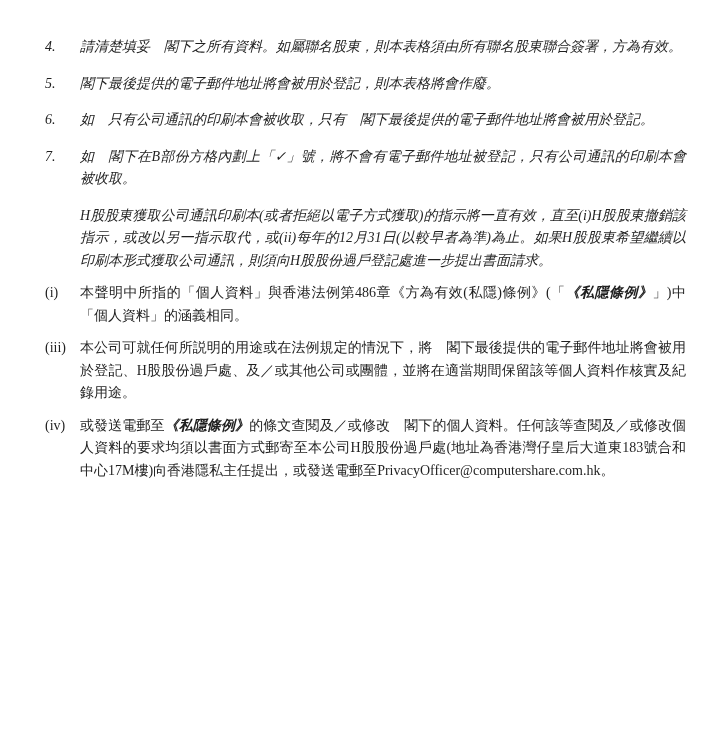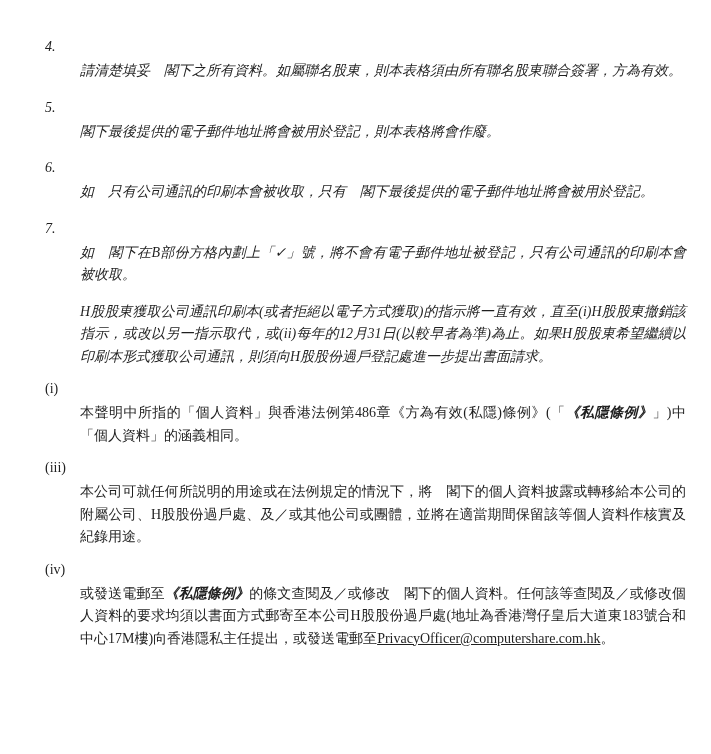--- a/index.html
+++ b/index.html
@@ -24,21 +24,20 @@
     display: flex;
     align-items: flex-start;
   }
   .item .num {
     flex: 0 0 35px;
   }
   .item .body {
     flex: 1;
     text-align: justify;
     text-justify: inter-ideograph;
-    margin-top: 24px;
   }
   .notes .item {
     font-style: italic;
     margin-bottom: 14px;
   }
   .hnote {
     margin-left: 35px;
     margin-bottom: 10px;
     font-style: italic;
     text-align: justify;
@@ -50,21 +49,20 @@
     letter-spacing: 1px;
   }
   .pics .item {
     margin-bottom: 10px;
   }
   .bold-term {
     font-weight: bold;
     font-style: italic;
   }
   .email {
-    text-decoration: underline;
     cursor: pointer;
     color: inherit;
     word-break: break-all;
   }
 </style>
 </head>
 <body>
 
 <div class="page">
 
@@ -98,21 +96,21 @@
   <div class="pics">
 
     <div class="item">
       <span class="num">(i)</span>
       <span class="body"><span>本聲明中所指的「個人資料」與香港法例第486章《方為有效(私隱)條例》(「</span><span class="bold-term">《私隱條例》</span><span>」)中「個人資料」的涵義相同。</span></span>
     </div>
 
 
     <div class="item">
       <span class="num">(iii)</span>
-      <span class="body">本公司可就任何所説明的用途或在法例規定的情況下，將　閣下的個人資料披露或轉移給本公司的附屬公司、H股股份過戶處、及／或其他公司或團體，並將在適當期間保留該等個人資料作核實及紀錄用途。</span>
+      <span class="body">本公司可就任何所説明的用途或在法例規定的情況下，將　閣下最後提供的電子郵件地址將會被用於登記、H股股份過戶處、及／或其他公司或團體，並將在適當期間保留該等個人資料作核實及紀錄用途。</span>
     </div>
 
     <div class="item">
       <span class="num">(iv)</span>
       <span class="body"><span>或發送電郵至</span><span class="bold-term">《私隱條例》</span><span>的條文查閱及／或修改　閣下的個人資料。任何該等查閱及／或修改個人資料的要求均須以書面方式郵寄至本公司H股股份過戶處(地址為香港灣仔皇后大道東183號合和中心17M樓)向香港隱私主任提出，或發送電郵至</span><span class="email">PrivacyOfficer@computershare.com.hk</span><span>。</span></span>
     </div>
 
   </div>
 
 </div>

